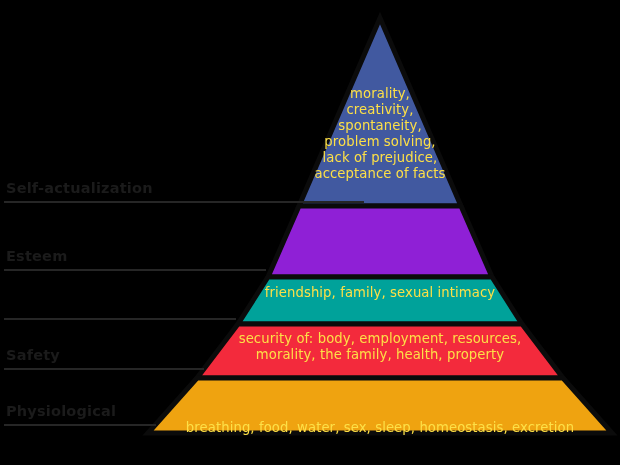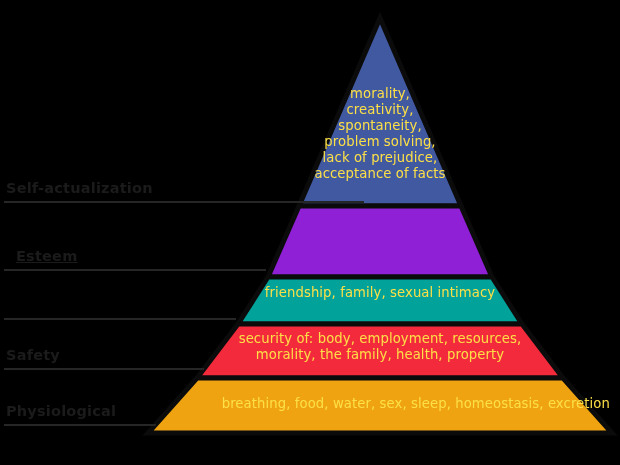--- a/index.html
+++ b/index.html
@@ -62,38 +62,37 @@
     font-size: 13.2px;
   }
   #tier-text-safety {
     left: 182px;
     top: 331px;
     width: 396px;
     font-size: 13.2px;
   }
   #tier-text-physiological {
     left: 150px;
-    top: 396px;
+    top: 420px;
     width: 460px;
     font-size: 13.2px;
-    text-align: right;
   }
 
   
   .side-label {
     position: absolute;
     color: #1b1b1b;
     font-size: 14.5px;
     font-weight: 700;
     letter-spacing: 0.2px;
     white-space: nowrap;
   }
 
   #side-label-self-actualization { left: 6px;  top: 180px; }
-  #side-label-esteem             { left: 16px;  top: 248px; text-decoration: underline; }
+  #side-label-esteem             { left: 6px;  top: 248px; }
   #side-label-love               { left: 6px;  top: 297px; }
   #side-label-safety             { left: 6px;  top: 347px; }
   #side-label-physiological      { left: 6px;  top: 403px; }
 
   
   .leader-line {
     position: absolute;
     height: 2px;
     background: #262626;
   }

